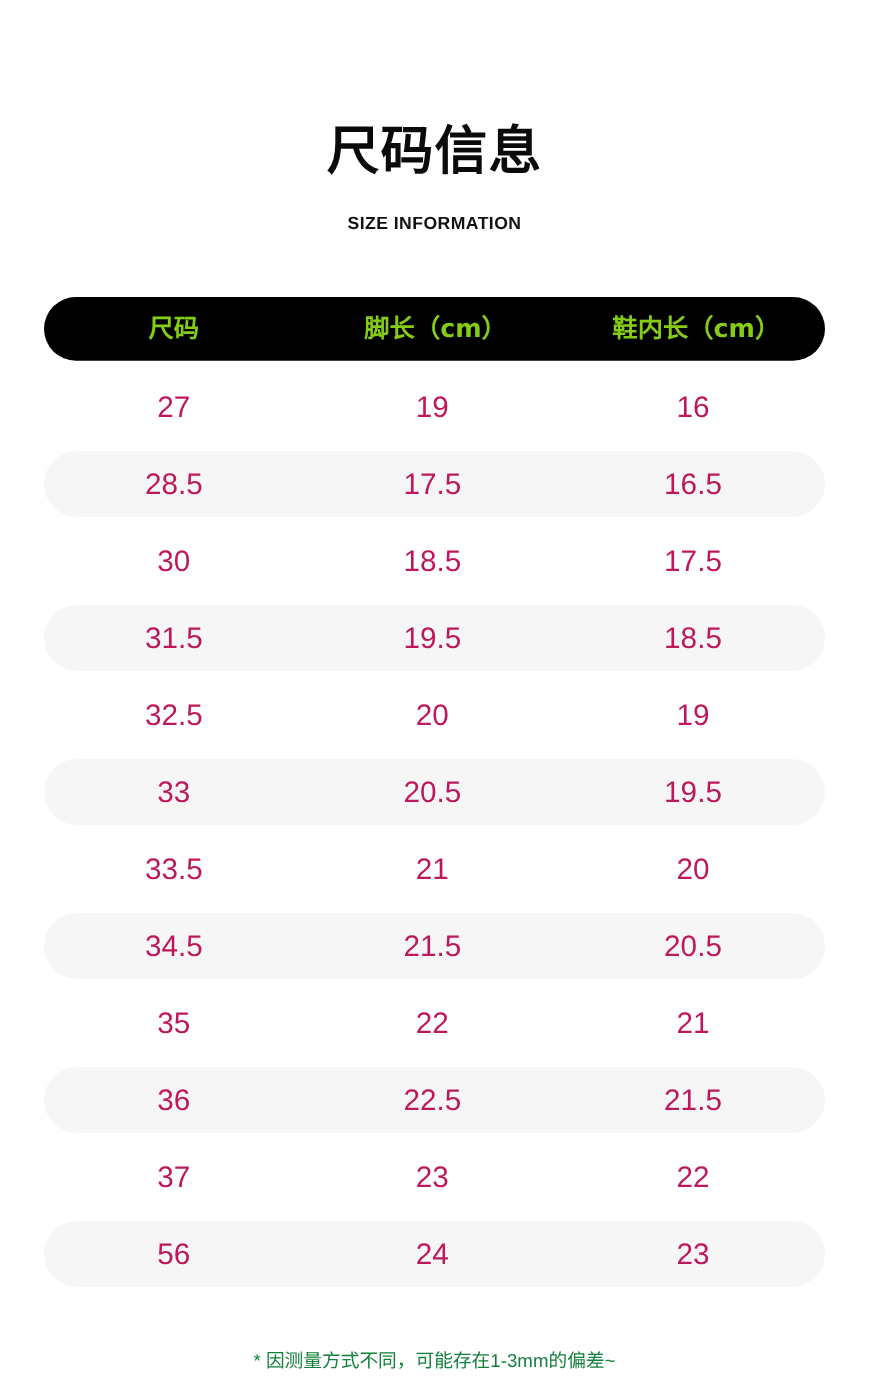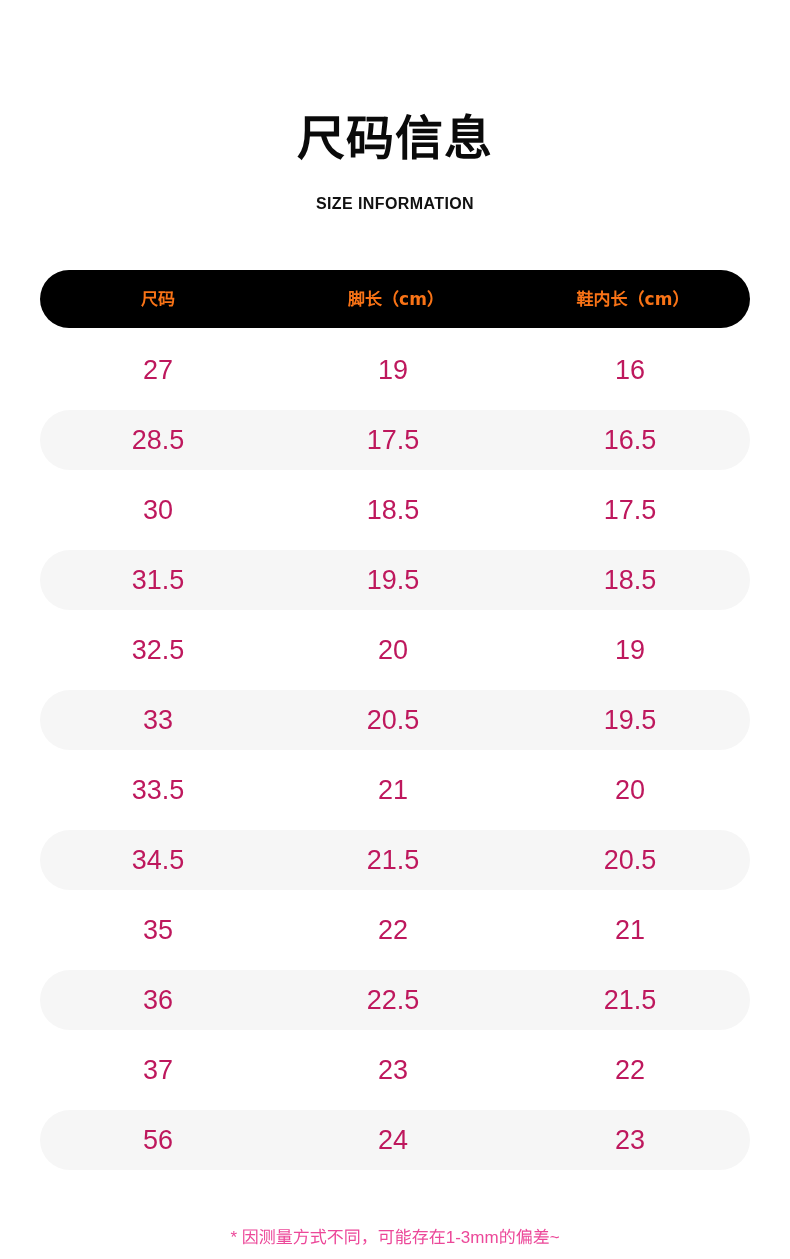--- a/index.html
+++ b/index.html
@@ -90,41 +90,41 @@
 
   .cell {
     text-align: center;
     font-size: 27px;
     line-height: 28px;
     color: #be185d;
     font-family: Liberation Sans, sans-serif;
   }
 
   .header-row .cell {
-    color: #f97316;
+    color: #84cc16;
     font-weight: 700;
-    font-size: 17px;
+    font-size: 23px;
     font-family: "DejaVu Sans", "Liberation Sans", sans-serif;
   }
 
   
   .col-size  { width: 236px; }
   .col-inner { width: 234px; }
   .col-foot  { width: 240px; }
 
   
   .footer-note {
     position: absolute;
     top: 1226px;
     left: 0;
     width: 790px;
     text-align: center;
     font-size: 17px;
     line-height: 24px;
-    color: #ec4899;
+    color: #15803d;
     font-family: "Liberation Sans", "DejaVu Sans", sans-serif;
   }
 </style>
 </head>
 <body>
 
 <div class="page">
 
   <div class="header-block">
     <div class="page-title">尺码信息</div>

